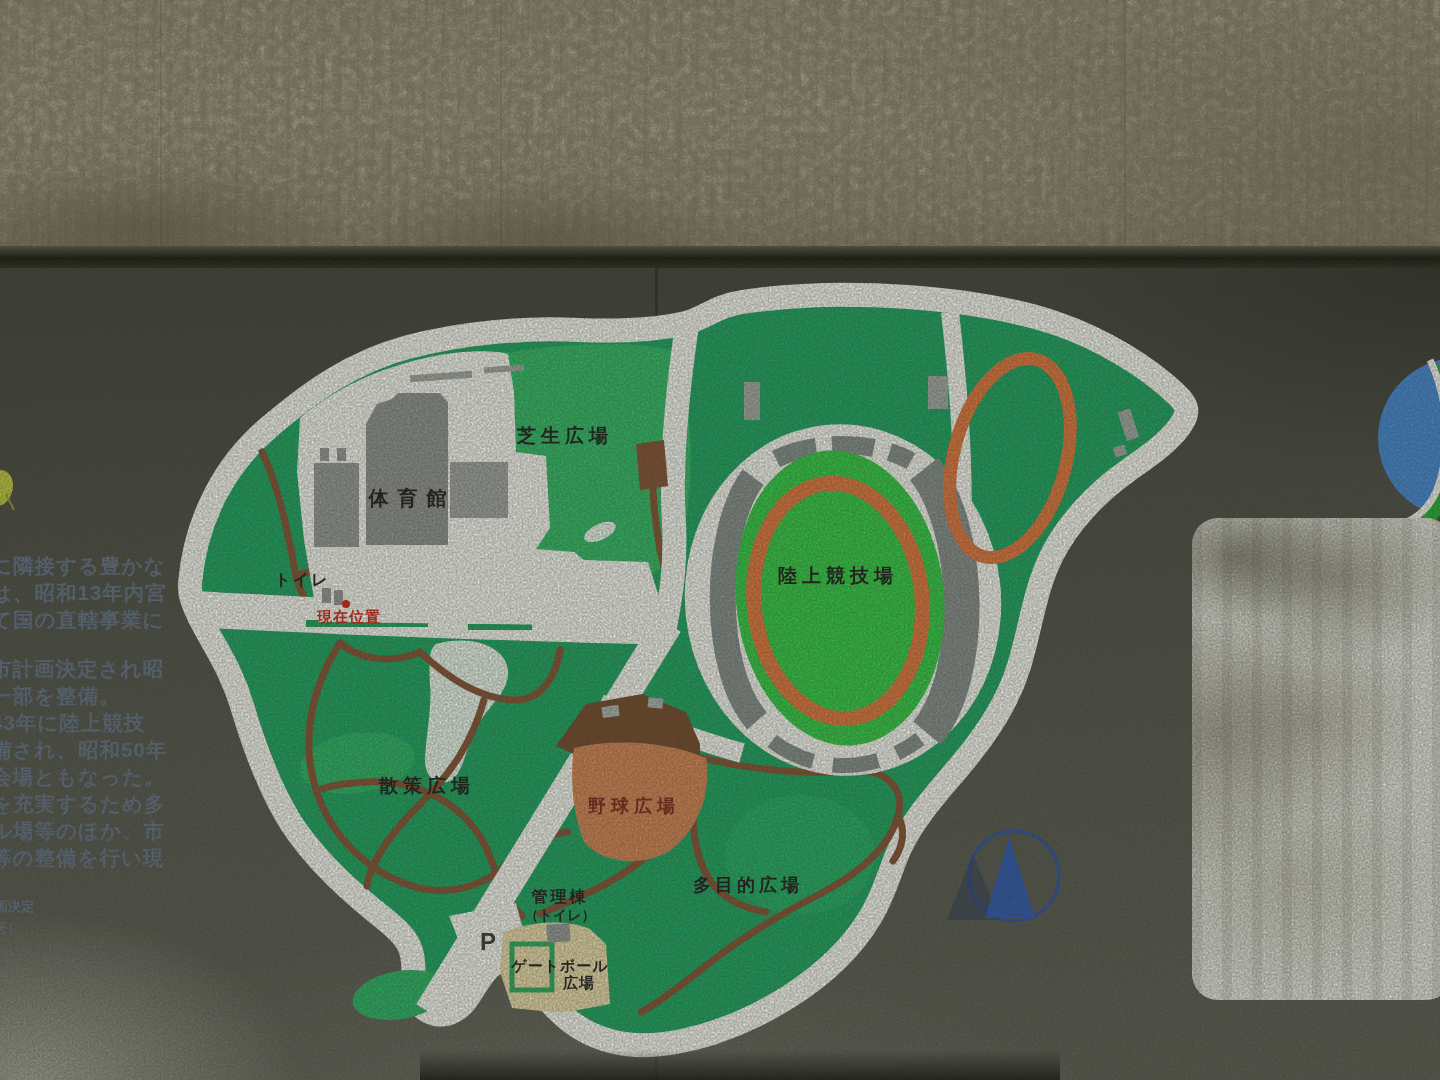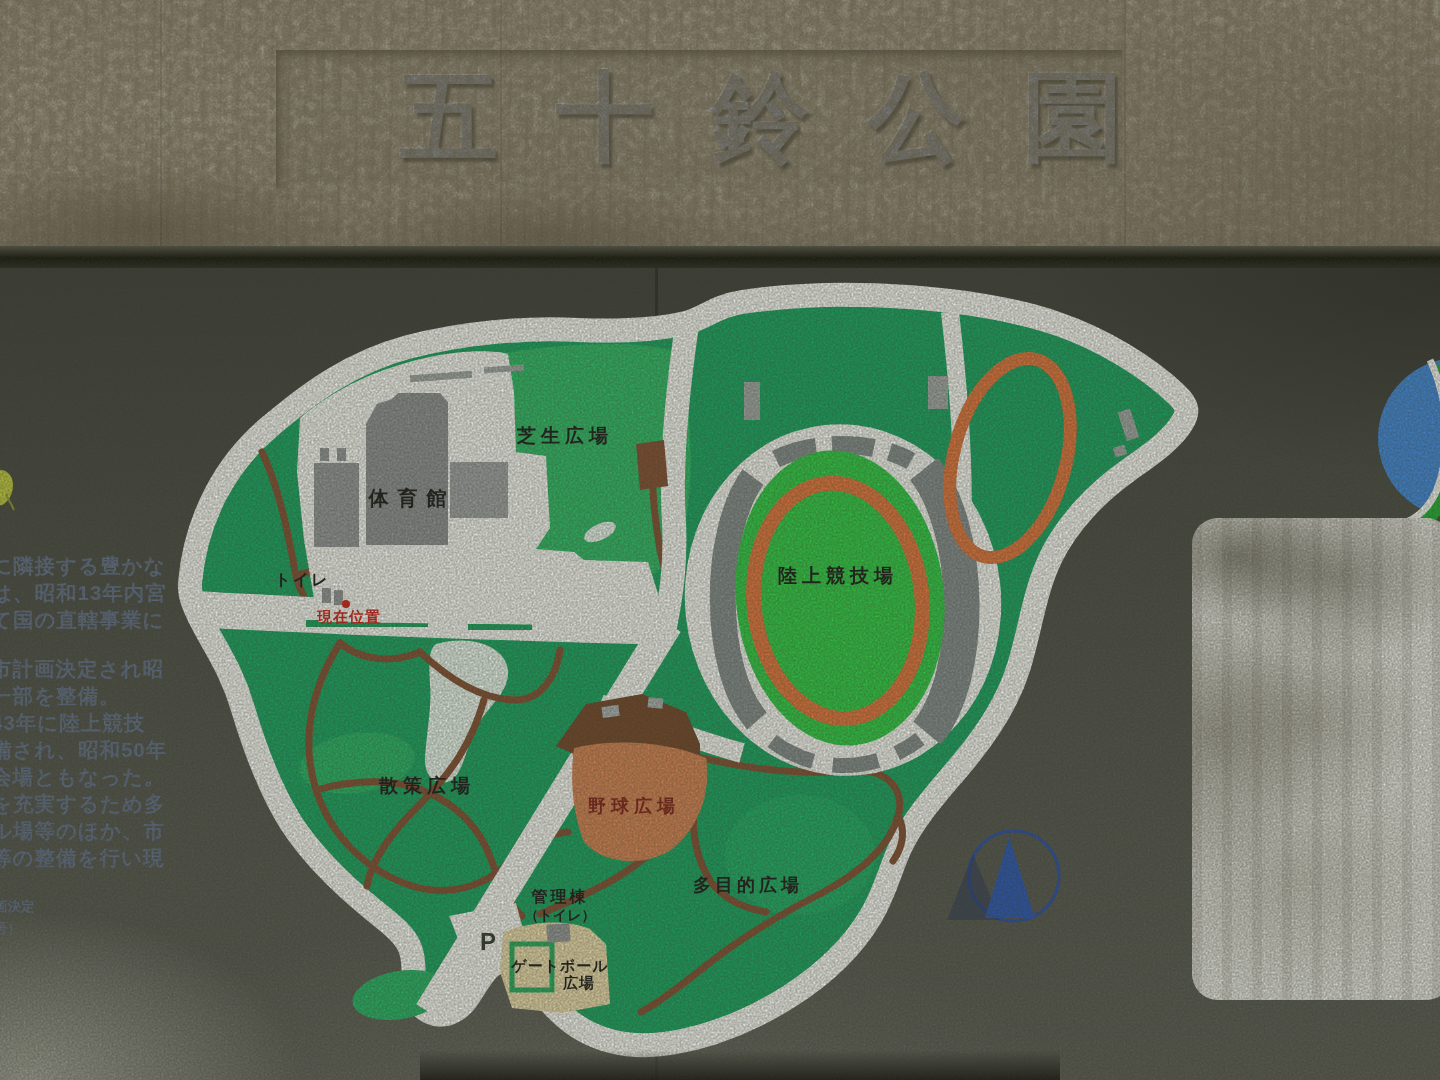--- a/index.html
+++ b/index.html
@@ -56,23 +56,20 @@
 </style>
 </head>
 <body>
 
 <div class="scene">
 
   <div class="wall">
     <div class="wall-joint" style="left:500px"></div>
     <div class="wall-joint" style="left:1124px"></div>
     <div class="wall-joint" style="left:160px"></div>
-    <div class="title-recess">
-      <span class="title-text">五十鈴公園</span>
-    </div>
   </div>
   <div class="wall-lip"></div>
 
   <div class="board"></div>
   <div class="board-seam"></div>
 
   <div class="desc">
     <div>に隣接する豊かな</div>
     <div>は、昭和13年内宮</div>
     <div>て国の直轄事業に</div>

